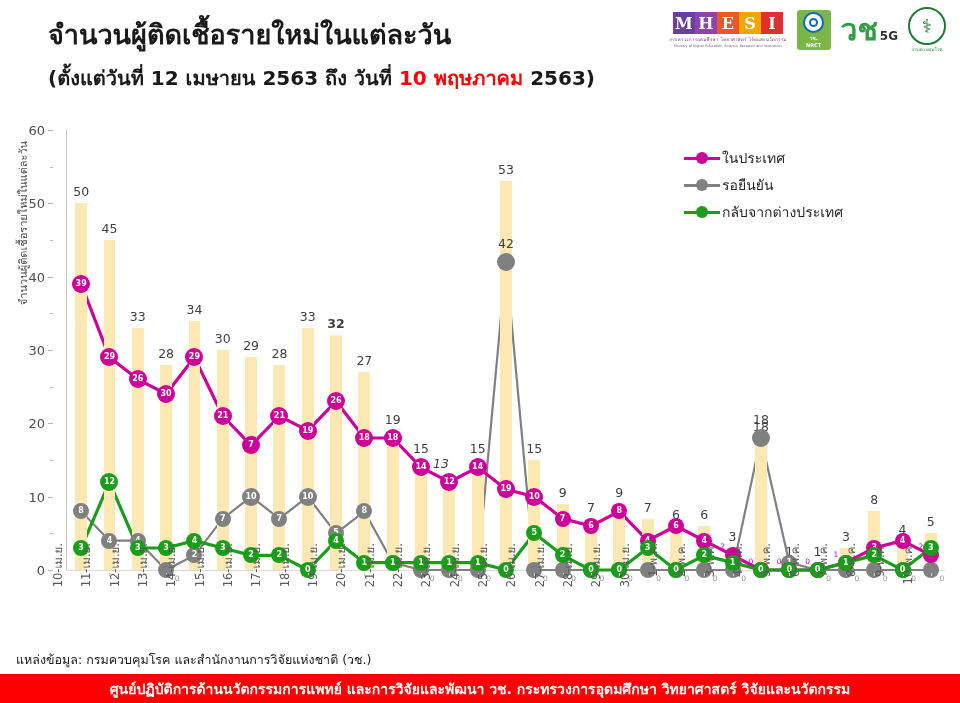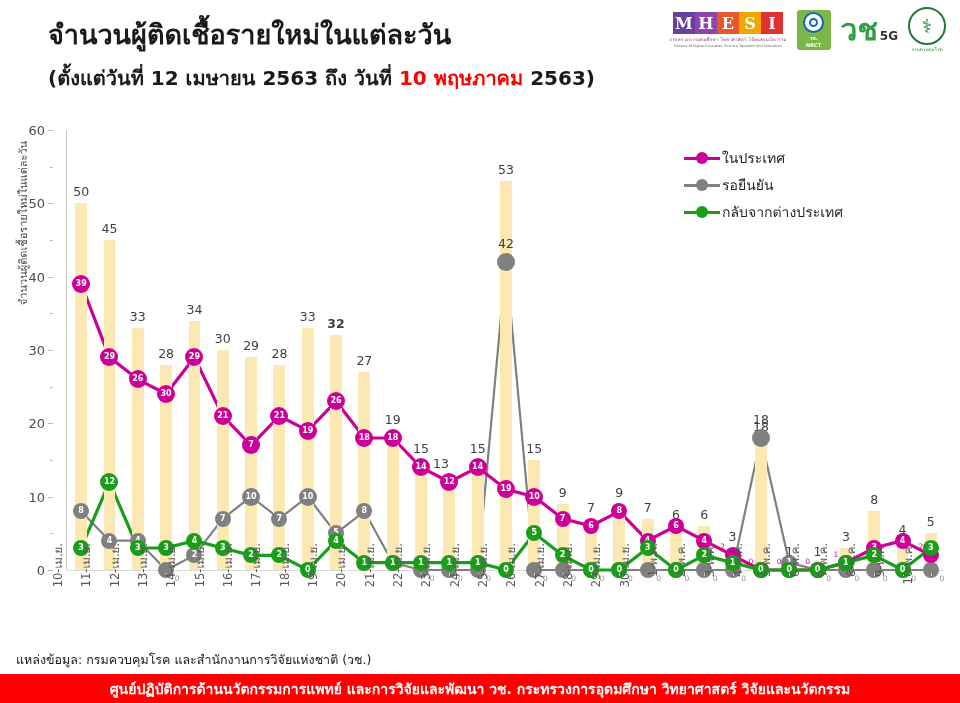--- a/index.html
+++ b/index.html
@@ -437,21 +437,21 @@
       <div class="bar-label" style="left: 240.742px; top: 179px;">33</div>
       <div class="bar" title="19-เม.ย.: 32" style="left: 263.117px; width: 11.8955px; height: 234.667px; background: rgb(252, 232, 178);"></div>
       <div class="bar-label" style="left: 269.065px; top: 186.333px; font-weight: bold;">32</div>
       <div class="bar" title="20-เม.ย.: 27" style="left: 291.439px; width: 11.8955px; height: 198px; background: rgb(252, 232, 178);"></div>
       <div class="bar-label" style="left: 297.387px; top: 223px;">27</div>
       <div class="bar" title="21-เม.ย.: 19" style="left: 319.762px; width: 11.8955px; height: 139.333px; background: rgb(252, 232, 178);"></div>
       <div class="bar-label" style="left: 325.71px; top: 281.667px;">19</div>
       <div class="bar" title="22-เม.ย.: 15" style="left: 348.085px; width: 11.8955px; height: 110px; background: rgb(252, 232, 178);"></div>
       <div class="bar-label" style="left: 354.032px; top: 311px;">15</div>
       <div class="bar" title="23-เม.ย.: 13" style="left: 376.407px; width: 11.8955px; height: 95.3333px; background: rgb(252, 232, 178);"></div>
-      <div class="bar-label" style="left: 374px; top: 325.667px;">13</div>
+      <div class="bar-label" style="left: 374px; top: 325.667px; font-style: italic;">13</div>
       <div class="bar" title="24-เม.ย.: 15" style="left: 404.73px; width: 11.8955px; height: 110px; background: rgb(252, 232, 178);"></div>
       <div class="bar-label" style="left: 410.677px; top: 311px;">15</div>
       <div class="bar" title="25-เม.ย.: 53" style="left: 433.052px; width: 11.8955px; height: 388.667px; background: rgb(252, 232, 178);"></div>
       <div class="bar-label" style="left: 439px; top: 32.3333px;">53</div>
       <div class="bar" title="26-เม.ย.: 15" style="left: 461.375px; width: 11.8955px; height: 110px; background: rgb(252, 232, 178);"></div>
       <div class="bar-label" style="left: 467.323px; top: 311px;">15</div>
       <div class="bar" title="27-เม.ย.: 9" style="left: 489.697px; width: 11.8955px; height: 66px; background: rgb(252, 232, 178);"></div>
       <div class="bar-label" style="left: 495.645px; top: 355px;">9</div>
       <div class="bar" title="28-เม.ย.: 7" style="left: 518.02px; width: 11.8955px; height: 51.3333px; background: rgb(252, 232, 178);"></div>
       <div class="bar-label" style="left: 523.968px; top: 369.667px;">7</div>

